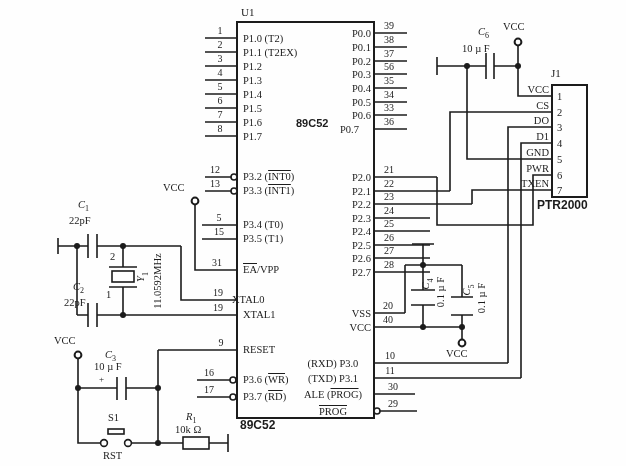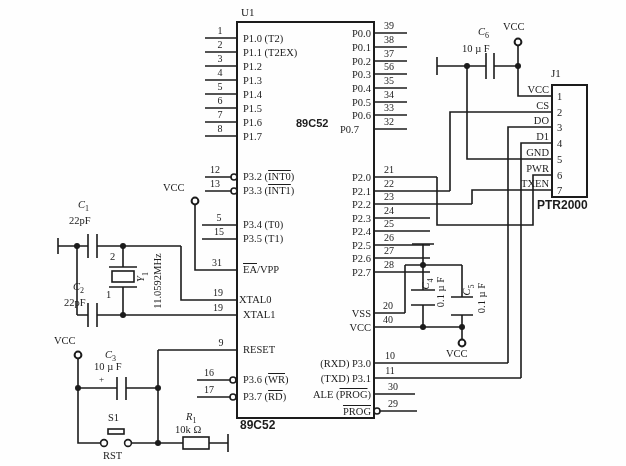--- a/index.html
+++ b/index.html
@@ -3,21 +3,21 @@
 <meta charset="utf-8">
 <style>
   html,body{margin:0;padding:0;background:#ffffff;}
   #canvas{position:relative;width:626px;height:466px;background:#fefefe;overflow:hidden;
           font-family:"Liberation Serif",serif;color:#1c1c1c;}
   #wires{position:absolute;left:0;top:0;}
   .lb{position:absolute;font-size:10.5px;line-height:13px;white-space:nowrap;color:#1c1c1c;}
   .pn{position:absolute;font-size:10px;line-height:12px;width:26px;text-align:center;white-space:nowrap;}
   .ra{text-align:right;}
   .w50{width:50px;}
-  .w76{width:76px;}
+  .w76{width:76px;text-align:center;}
   .w46{width:46px;}
   .b{font-family:"Liberation Sans",sans-serif;font-weight:bold;}
   .ref{font-style:italic;}
   .ref sub{font-size:8px;font-style:normal;}
   .rot{transform:translate(-50%,-50%) rotate(-90deg);transform-origin:center center;}
   .ov{text-decoration:overline;}
   .sz9{font-size:9px;}
   .sz11{font-size:11px;}
   .sz12{font-size:12px;}
 </style>
@@ -153,39 +153,39 @@
   <div class="pn" style="left:206px;top:212px">5</div>
   <div class="pn" style="left:206px;top:226px">15</div>
   <div class="lb" style="left:243px;top:218px">P3.4 (T0)</div>
   <div class="lb" style="left:243px;top:232px">P3.5 (T1)</div>
 
   <div class="pn" style="left:204px;top:257px">31</div>
   <div class="lb" style="left:243px;top:263px"><span class="ov">EA</span><span>/VPP</span></div>
 
   <div class="pn" style="left:205px;top:287px">19</div>
   <div class="pn" style="left:205px;top:302px">19</div>
-  <div class="lb" style="left:239px;top:293px">XTAL0</div>
+  <div class="lb" style="left:232px;top:293px">XTAL0</div>
   <div class="lb" style="left:243px;top:308px">XTAL1</div>
 
   <div class="pn" style="left:208px;top:337px">9</div>
   <div class="lb" style="left:243px;top:343px">RESET</div>
 
   <div class="pn" style="left:196px;top:367px">16</div>
   <div class="pn" style="left:196px;top:384px">17</div>
   <div class="lb" style="left:243px;top:373px"><span>P3.6 (</span><span class="ov">WR</span><span>)</span></div>
   <div class="lb" style="left:243px;top:390px"><span>P3.7 (</span><span class="ov">RD</span><span>)</span></div>
 
   <div class="pn" style="left:376px;top:20px">39</div>
   <div class="pn" style="left:376px;top:34px">38</div>
   <div class="pn" style="left:376px;top:48px">37</div>
   <div class="pn" style="left:376px;top:61px">56</div>
   <div class="pn" style="left:376px;top:75px">35</div>
   <div class="pn" style="left:376px;top:89px">34</div>
   <div class="pn" style="left:376px;top:102px">33</div>
-  <div class="pn" style="left:376px;top:116px">32</div>
+  <div class="pn" style="left:376px;top:116px">36</div>
   <div class="lb ra w50" style="left:321px;top:27px">P0.0</div>
   <div class="lb ra w50" style="left:321px;top:41px">P0.1</div>
   <div class="lb ra w50" style="left:321px;top:55px">P0.2</div>
   <div class="lb ra w50" style="left:321px;top:68px">P0.3</div>
   <div class="lb ra w50" style="left:321px;top:82px">P0.4</div>
   <div class="lb ra w50" style="left:321px;top:96px">P0.5</div>
   <div class="lb ra w50" style="left:321px;top:109px">P0.6</div>
   <div class="lb ra w50" style="left:309px;top:123px">P0.7</div>
 
   <div class="pn" style="left:376px;top:164px">21</div>

